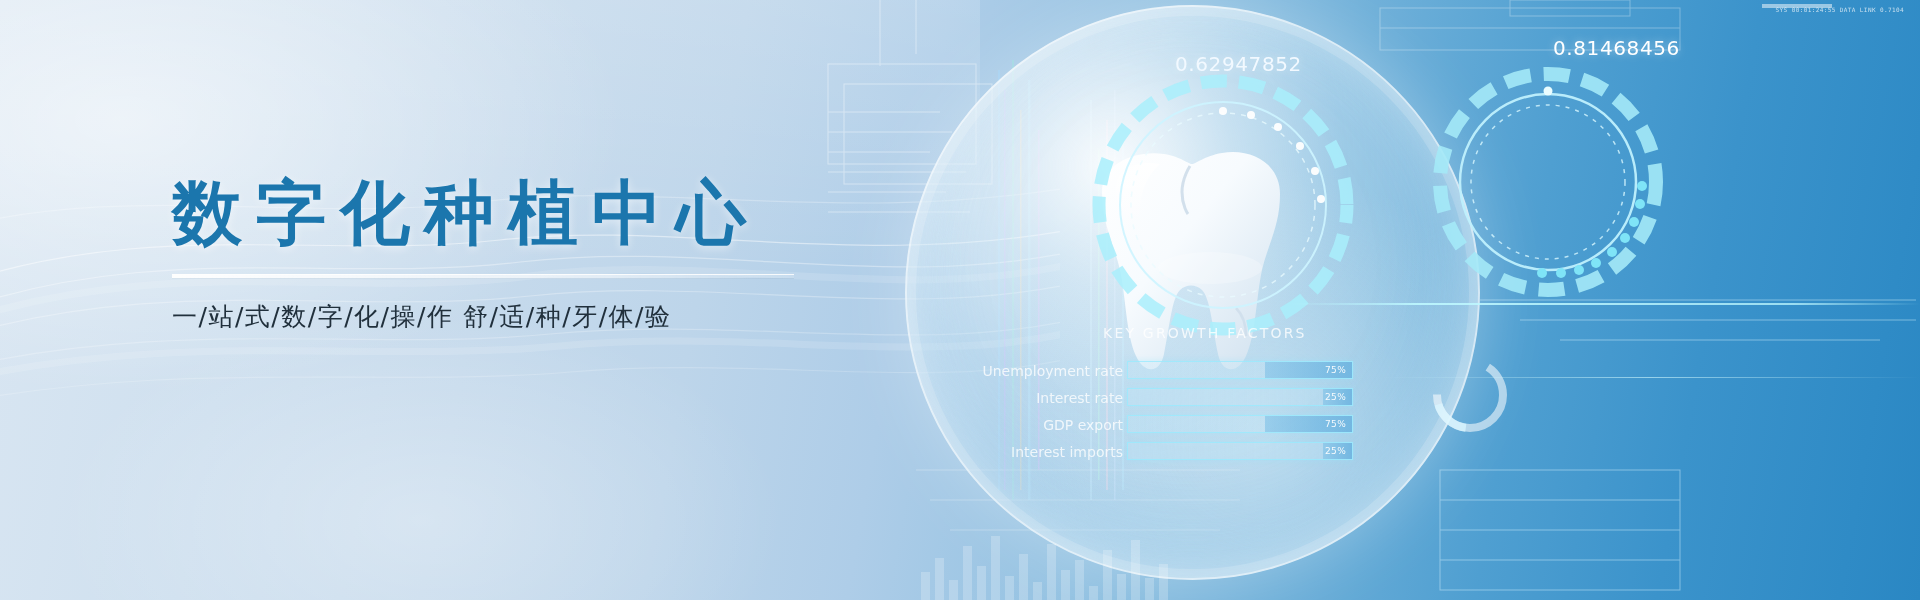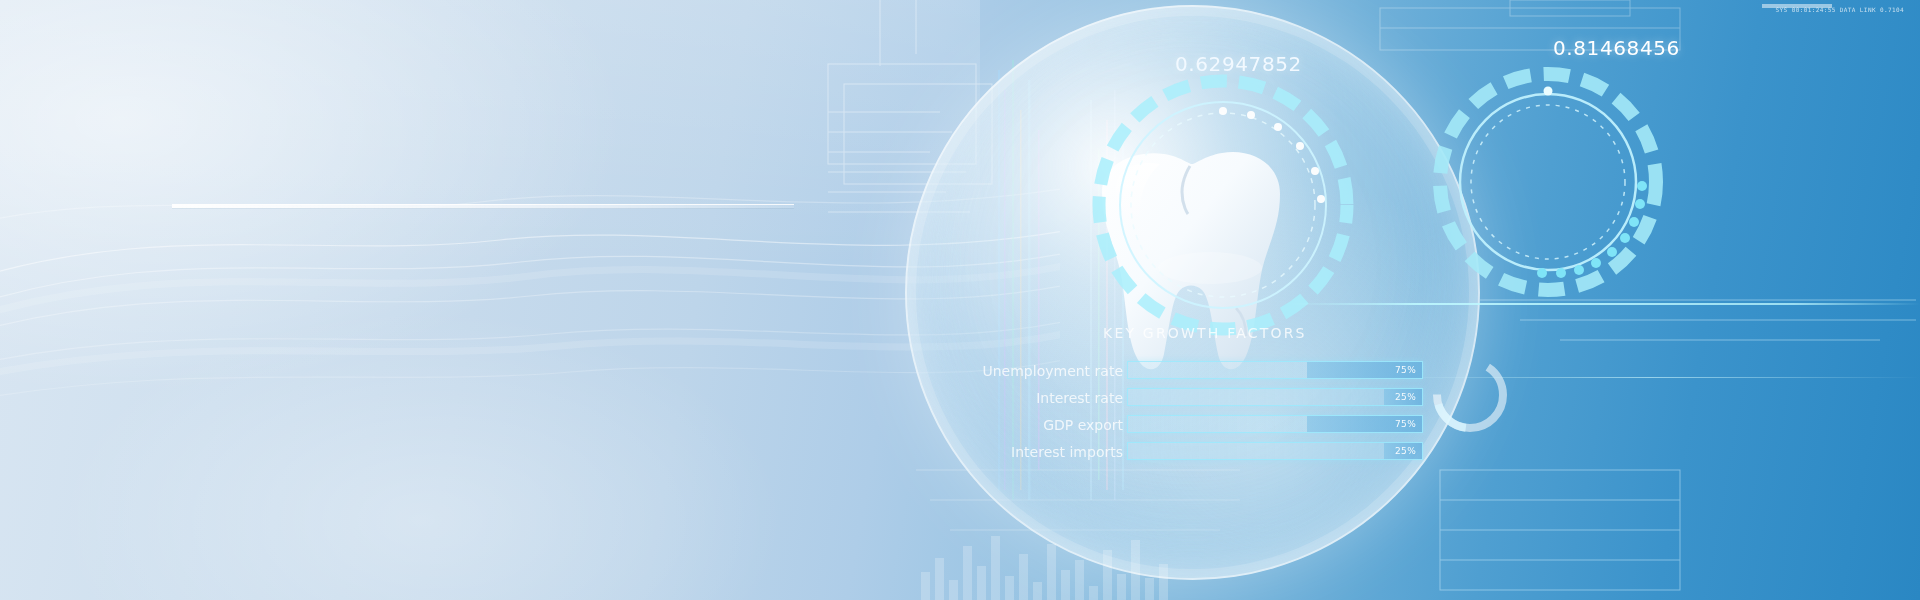--- a/index.html
+++ b/index.html
@@ -128,21 +128,21 @@
     position:absolute; left:128px; top:0; font-size:14px; letter-spacing:2.2px;
     color:rgba(255,255,255,.80); white-space:nowrap;
   }
   .kgf-rows { position:absolute; left:0; top:36px; width:430px; }
   .kgf-row { position:relative; height:22px; margin-bottom:5px; }
   .kgf-label {
     position:absolute; left:0; top:2px; width:148px; font-size:14px;
     color:rgba(255,255,255,.78); white-space:nowrap;text-align:right;
   }
   .kgf-track {
-    position:absolute; left:152px; top:0; width:296px; height:18px;
+    position:absolute; left:152px; top:0; width:226px; height:18px;
     border:1px solid rgba(150,235,255,.75);
     background:linear-gradient(90deg, rgba(190,230,248,.30), rgba(200,238,252,.18));
     box-shadow:0 0 6px rgba(140,230,255,.35);
   }
   .kgf-fill {
     position:absolute; right:0; top:0; height:100%;
     background:linear-gradient(90deg, rgba(120,190,230,.55), rgba(90,170,220,.70));
   }
   .kgf-pct {
     position:absolute; right:6px; top:3px; font-size:9px; color:rgba(255,255,255,.92);
@@ -183,21 +183,23 @@
       <path d="M-20,286 C220,238 420,268 610,252 C800,236 980,272 1120,236" opacity=".22"></path>
       <path d="M-20,112 C160,60 340,104 520,82 C700,60 880,106 1120,66" opacity=".30"></path>
     </g>
     <g fill="none" stroke="#ffffff" stroke-width="7" opacity=".16">
       <path d="M-20,208 C200,130 380,180 570,156 C760,132 940,186 1120,142"></path>
       <path d="M-20,264 C215,208 410,244 600,226 C790,208 970,248 1120,210"></path>
     </g>
   </svg>
 
   <div class="textblock">
+    <div class="title">数字化种植中心</div>
     <div class="divider"></div>
+    <div class="subtitle">一/站/式/数/字/化/操/作  舒/适/种/牙/体/验</div>
   </div>
 
   <div class="techpanel">
 
     <svg class="hudlines" viewBox="0 0 1100 600" preserveAspectRatio="none">
       <g stroke="#ffffff" fill="none" stroke-width="1" opacity=".40">
         <rect x="8" y="64" width="148" height="100"></rect>
         <rect x="24" y="84" width="148" height="100"></rect>
         <path d="M8,112 H120 M8,132 H132 M8,152 H110 M8,172 H146 M8,192 H126 M8,212 H150"></path>
         <path d="M60,0 V66 M96,0 V54"></path>

